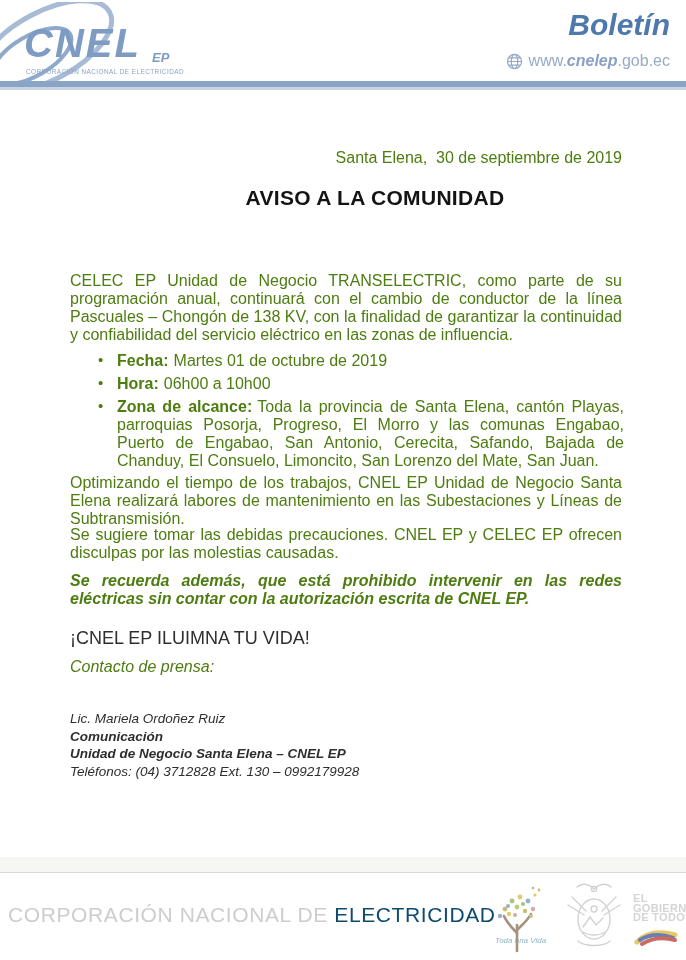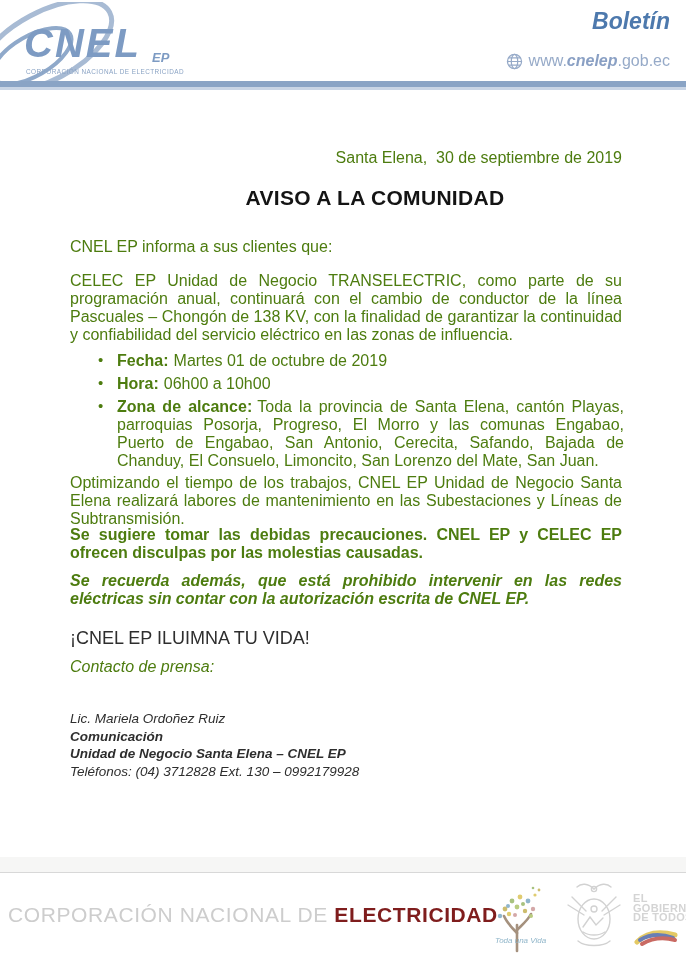--- a/index.html
+++ b/index.html
@@ -9,21 +9,21 @@
   }
   .abs{position:absolute;}
 
   
   .logo-svg{position:absolute;left:-6px;top:2px;}
   .logo-brand{font-family:"Liberation Sans",sans-serif;font-weight:bold;font-style:italic;
     font-size:40px;fill:#7d9bc3;letter-spacing:2px;}
   .logo-ep{font-family:"Liberation Sans",sans-serif;font-weight:bold;font-style:italic;
     font-size:13px;fill:#7d9bc3;}
   .logo-tagline{font-family:"Liberation Sans",sans-serif;font-size:6.4px;fill:#8aa3c4;letter-spacing:0.45px;}
-  .bulletin-title{top:8px;right:16px;font-size:23px;font-weight:bold;font-style:italic;color:#4d79ad;}
+  .bulletin-title{top:8px;right:16px;font-size:30px;font-weight:bold;font-style:italic;color:#4d79ad;}
   .website-line{top:52px;right:16px;font-size:16px;color:#96aac8;display:flex;align-items:center;gap:6px;}
   .website-line .brand{font-weight:bold;font-style:italic;color:#8aa0c4;}
   .header-bar{top:81px;left:0;width:100%;height:6px;background:#8aa4c5;border-bottom:3px solid #c9d5e5;}
 
   
   .body-text{font-size:16px;line-height:18px;color:#4d7c0f;}
   .dateline{top:149px;right:64px;white-space:pre-wrap;}
   .doc-title{top:186px;left:98px;width:554px;text-align:center;font-size:21px;font-weight:bold;color:#141414;letter-spacing:0.3px;}
   .intro{top:238px;left:70px;width:554px;}
   .para{left:70px;width:552px;text-align:justify;}
@@ -37,21 +37,21 @@
   .bullet-list li{position:relative;padding-left:47px;margin-bottom:5px;text-align:justify;}
   .bullet-list li::before{content:"\2022";position:absolute;left:28px;top:-1px;font-size:15px;}
   .b-label{font-weight:bold;margin-right:5px;}
   .signature{top:710px;left:70px;font-size:13.5px;line-height:17.5px;font-style:italic;}
   .sig-bold{font-weight:bold;}
 
   
   .scan-band{top:857px;left:0;width:100%;height:15px;background:#f6f6f5;}
   .footer-divider{top:872px;left:0;width:100%;height:1px;background:#d8d8d8;}
   .corp-line{top:903px;left:8px;font-size:21px;letter-spacing:0.6px;color:#cdcdcd;white-space:nowrap;}
-  .corp-line .corp-bold{font-weight:bold;color:#7f1d1d;}
+  .corp-line .corp-bold{font-weight:normal;color:#0c4a6e;}
   .tree-svg{left:487px;top:883px;}
   .coat-svg{left:558px;top:879px;}
   .gov-block{left:633px;top:894px;font-size:11px;line-height:9.5px;font-weight:bold;
     color:#d4d4d4;letter-spacing:0.3px;}
   .gov-swoosh{left:634px;top:926px;}
 </style>
 </head>
 <body>
 
 <div class="page">
@@ -82,39 +82,38 @@
       <span><span>www.</span><span class="brand">cnelep</span><span>.gob.ec</span></span>
     </div>
 
     <div class="abs header-bar"></div>
   </header>
 
   <div class="abs body-text dateline">Santa Elena,  30 de septiembre de 2019</div>
 
   <h1 class="abs doc-title" style="margin:0;">AVISO A LA COMUNIDAD</h1>
 
-  <div class="abs body-text intro">CNEL EP  informa a sus clientes que:</div>
 
   <p class="abs body-text para p1" style="margin:0;">CELEC EP Unidad de Negocio TRANSELECTRIC, como parte de su programación anual, continuará con el cambio de conductor de la línea Pascuales – Chongón de 138 KV, con la finalidad de garantizar la continuidad y confiabilidad del servicio eléctrico en las zonas de influencia.</p>
 
   <ul class="abs body-text bullet-list">
     <li>
       <span class="b-label">Fecha:</span><span>Martes 01 de octubre de 2019</span>
     </li>
     <li>
       <span class="b-label">Hora:</span><span>06h00 a 10h00</span>
     </li>
     <li>
       <span class="b-label">Zona de alcance:</span><span>Toda la provincia de Santa Elena, cantón Playas, parroquias Posorja, Progreso, El Morro y las comunas Engabao, Puerto de Engabao, San Antonio, Cerecita, Safando, Bajada de Chanduy, El Consuelo, Limoncito, San Lorenzo del Mate, San Juan.</span>
     </li>
   </ul>
 
   <p class="abs body-text para p2" style="margin:0;">Optimizando el tiempo de los trabajos, CNEL EP Unidad de Negocio Santa Elena realizará labores de mantenimiento en las Subestaciones y Líneas de Subtransmisión.</p>
 
-  <p class="abs body-text para p3" style="margin:0;font-weight:bold;">Se sugiere tomar las debidas precauciones. CNEL EP y CELEC EP ofrecen disculpas por las molestias causadas.</p>
+  <p class="abs body-text para p3" style="margin:0;">Se sugiere tomar las debidas precauciones. CNEL EP y CELEC EP ofrecen disculpas por las molestias causadas.</p>
 
   <p class="abs body-text para notice" style="margin:0;">Se recuerda además, que está prohibido intervenir en las redes eléctricas sin contar con la autorización escrita de CNEL EP.</p>
 
   <div class="abs slogan">¡CNEL EP ILUIMNA TU VIDA!</div>
 
   <div class="abs body-text press-label">Contacto de prensa:</div>
 
   <div class="abs signature">
     <div>Lic. Mariela Ordoñez Ruiz</div>
     <div class="sig-bold">Comunicación</div>

